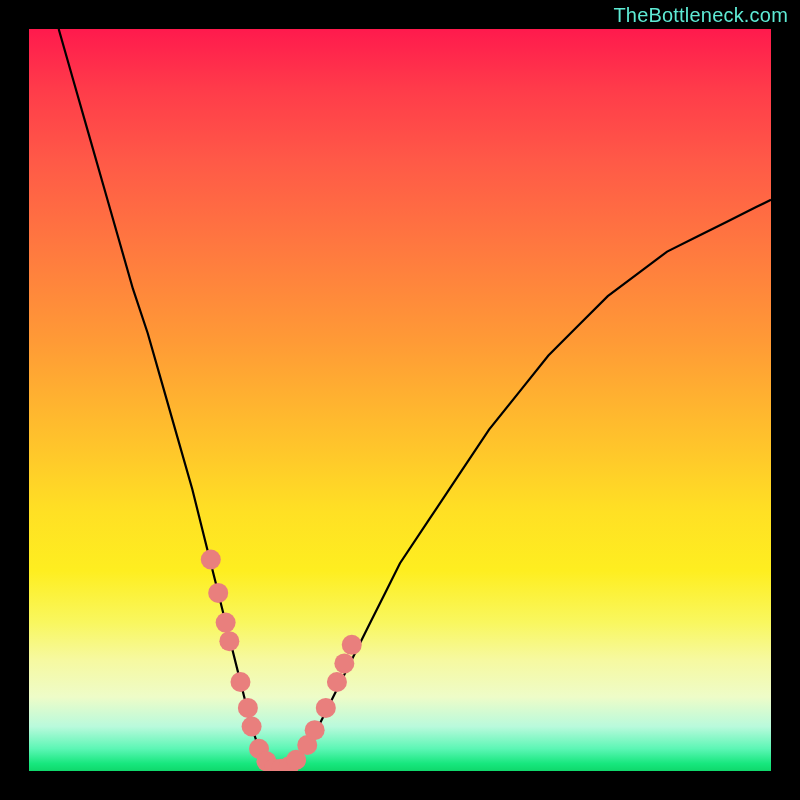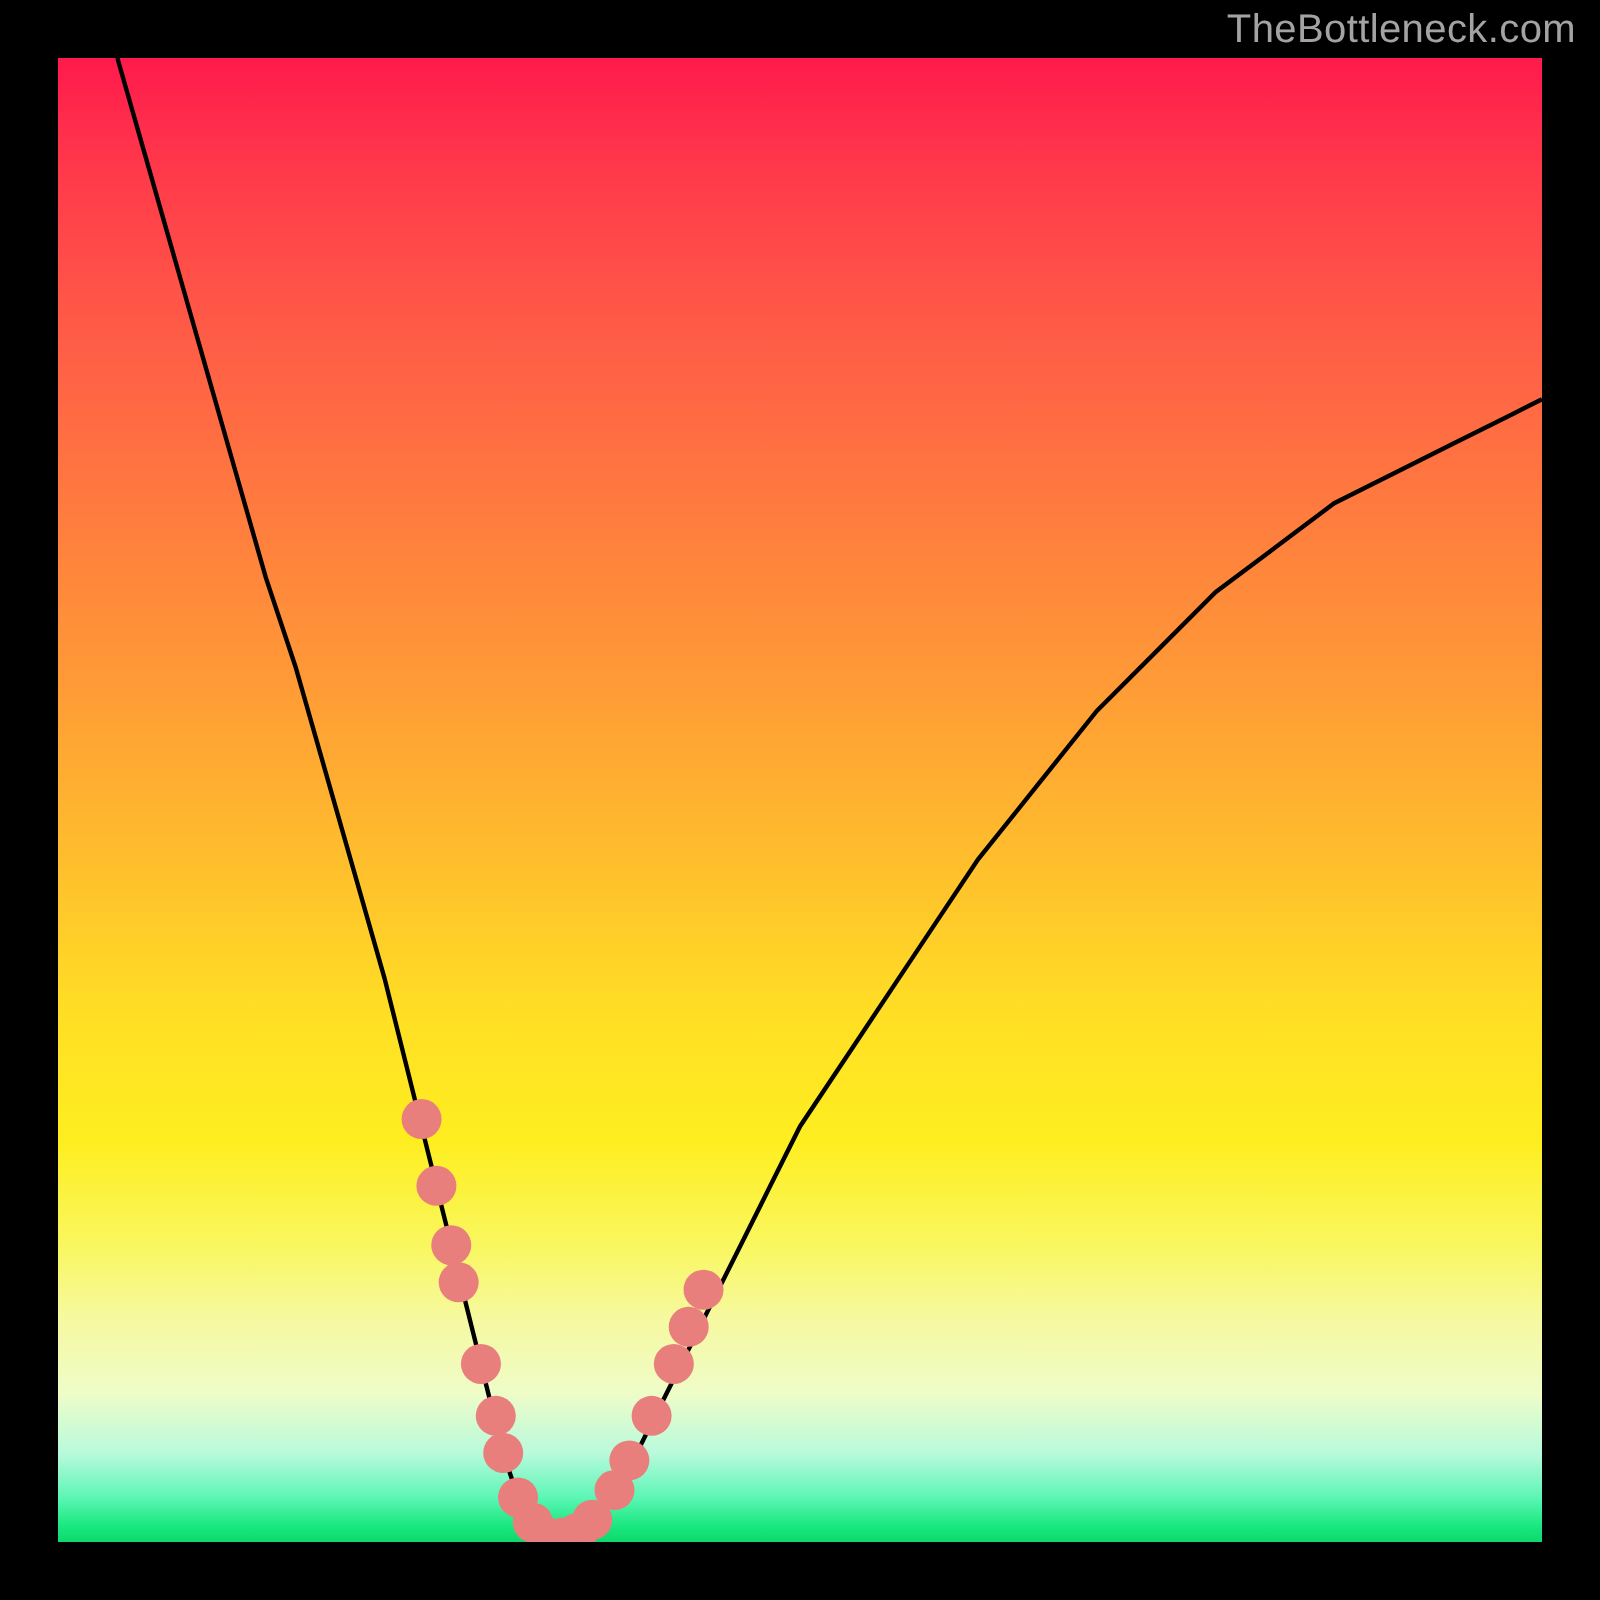--- a/index.html
+++ b/index.html
@@ -47,21 +47,21 @@
   }
   .dot-layer {
     position: absolute;
     inset: 0;
     z-index: 3;
   }
   .watermark {
     position: absolute;
     top: 4px;
     right: 12px;
-    color: #a3a3a3;
+    color: #5eead4;
     font-size: 20px;
     letter-spacing: 0.2px;
     z-index: 10;
     user-select: none;
   }
 </style>
 </head>
 <body>
 
 <div class="watermark">TheBottleneck.com</div>

